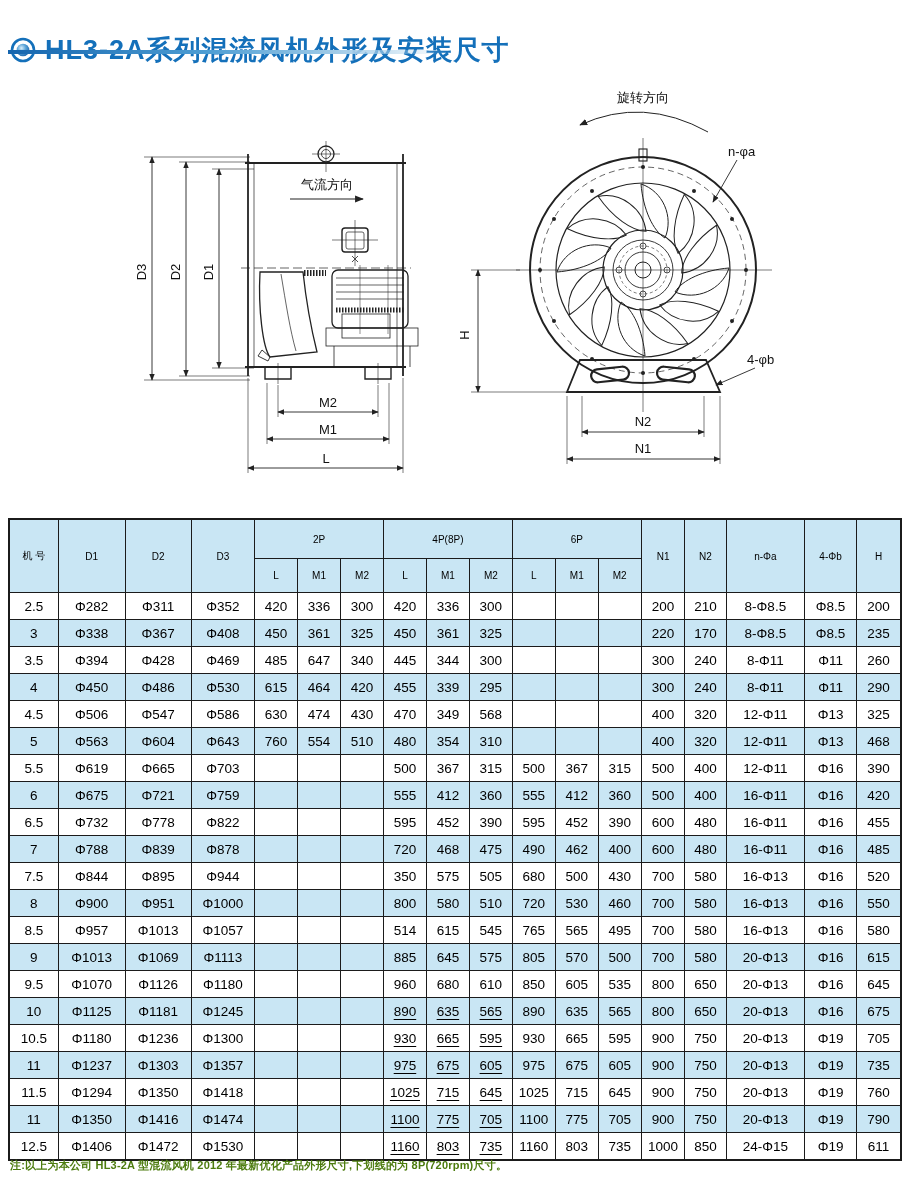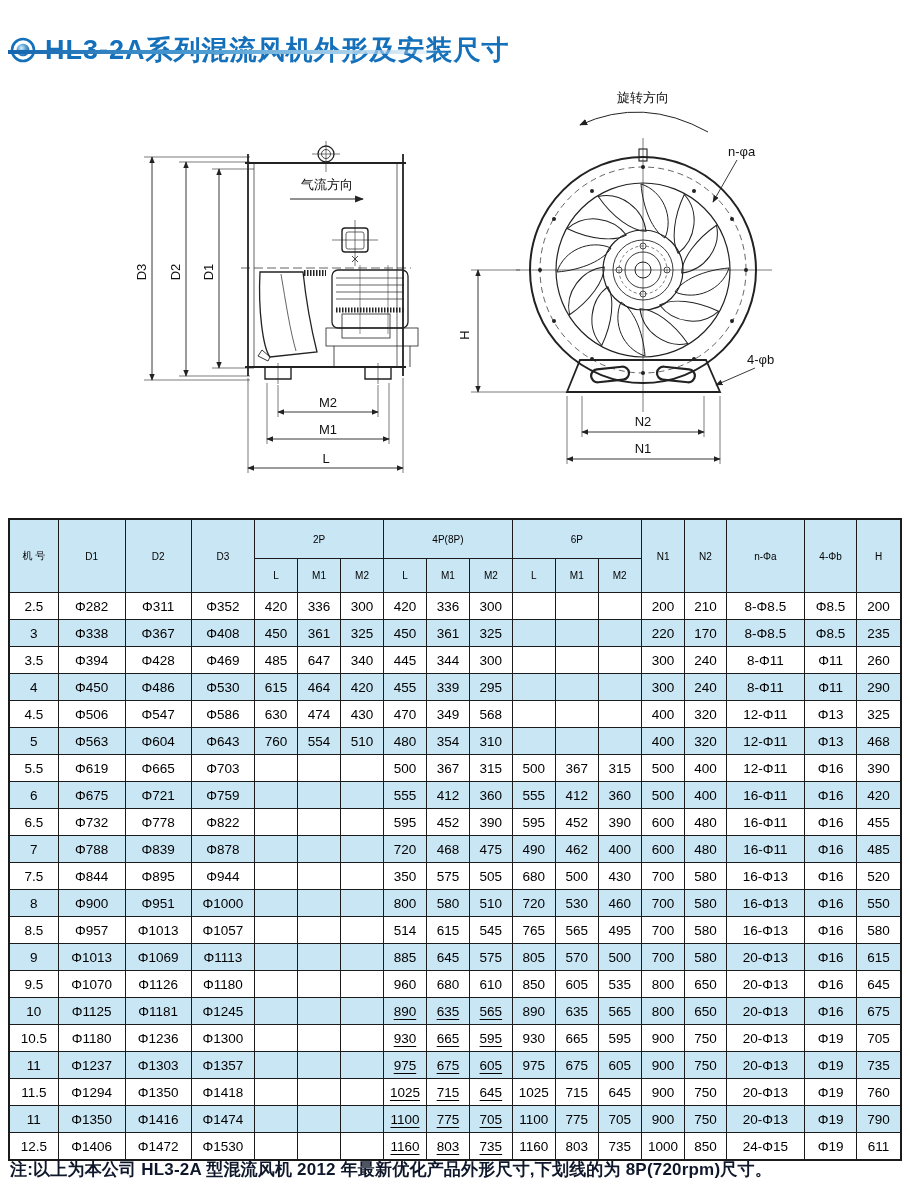--- a/index.html
+++ b/index.html
@@ -42,21 +42,21 @@
   }
   table.dims thead th{background:var(--tblue);font-weight:normal;font-size:10px;}
   table.dims thead tr:first-child th{height:38px;}
   table.dims thead tr:last-child th{height:33px;}
   table.dims tbody td{height:26px;background:#ffffff;}
   table.dims tbody tr.alt td{background:var(--tblue);}
   .u8p{text-decoration:underline;text-underline-offset:3px;}
   
   .footnote{
     position:absolute;left:10px;top:1158px;width:890px;
-    font-size:17px;font-weight:600;color:#0f172a;letter-spacing:0.2px;
+    font-size:11px;font-weight:600;color:#4d7c0f;letter-spacing:0.2px;
   }
 </style>
 </head>
 <body>
 
 <div class="title-row">
   <svg width="26" height="26" viewBox="0 0 26 26">
     <defs>
       <radialGradient id="icg" cx="38%" cy="35%" r="75%">
         <stop offset="0%" stop-color="#d9eefa"></stop>

